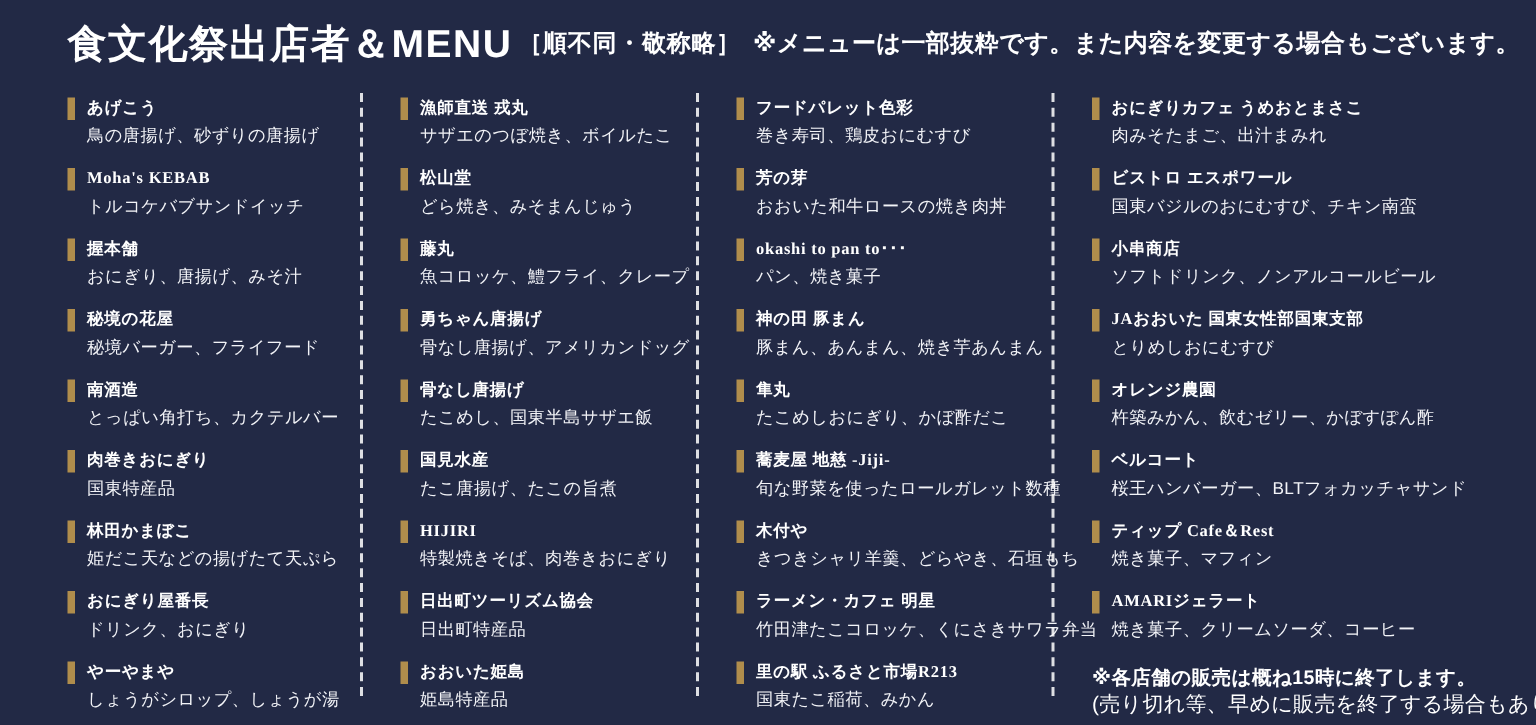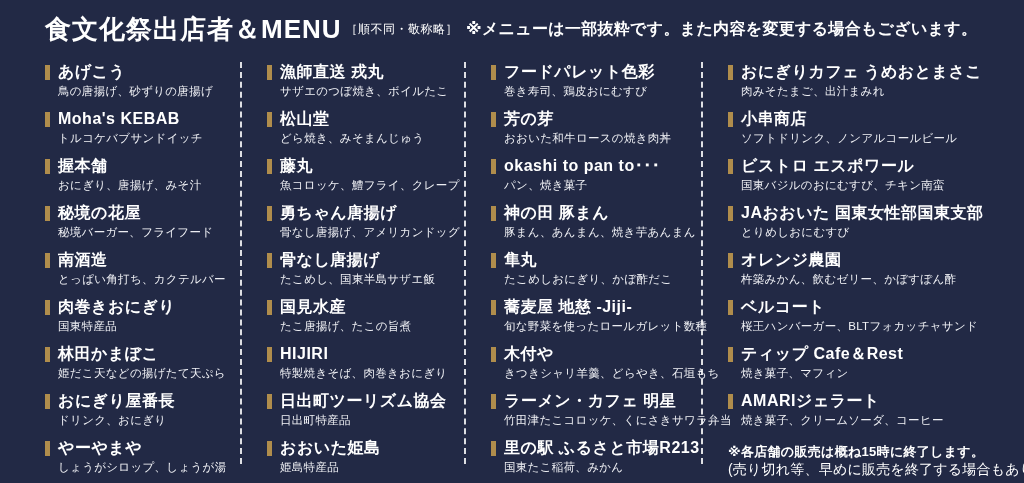--- a/index.html
+++ b/index.html
@@ -13,21 +13,21 @@
   .page { width: 1024px; height: 483px; padding: 10px 0 0 0; }
   .header {
     display: flex; align-items: center;
     padding-left: 45px; padding-top: 2px;
     white-space: nowrap;
   }
   .title {
     font-size: 26px; font-weight: bold; letter-spacing: 1px;
   }
   .subtitle {
-    font-size: 12px; font-weight: normal; margin-left: 4px; letter-spacing: 0.5px;
+    font-size: 16px; font-weight: bold; margin-left: 4px; letter-spacing: 0.5px;
   }
   .header-note {
     font-size: 16px; font-weight: bold; margin-left: 8px; letter-spacing: 0.3px;
   }
   .menu {
     display: flex; margin-top: 13px; padding-left: 45px;
   }
   .col { padding-top: 2px; }
   .col-0 { width: 195px; }
   .col-1 { width: 222px; padding-left: 25px; }
@@ -39,22 +39,22 @@
     margin-top: 2px;
     height: 402px;
   }
   .entry { margin-bottom: 11px; }
   .vname { display: flex; align-items: center; height: 20px; }
   .bar {
     display: inline-block; width: 5px; height: 15px;
     background: #b08d4c; margin-right: 8px; flex: 0 0 auto;
   }
   .nm {
-    font-size: 16px; font-weight: bold; letter-spacing: 0.5px;
-    white-space: nowrap; line-height: 20px;
+    font-size: 11px; font-weight: bold; letter-spacing: 0.5px;
+    white-space: nowrap; line-height: 20px; font-family: Liberation Serif, serif;
   }
   .vdesc {
     font-size: 11.5px; font-weight: normal; letter-spacing: 0.3px;
     margin-left: 13px; margin-top: 2px; line-height: 14px;
     white-space: nowrap; color: #f2f3f7;
   }
   .footnote { margin-top: 16px; margin-left: 0px; }
   .footnote-line1 {
     font-size: 13px; font-weight: bold; letter-spacing: 0.3px; line-height: 18px;
     white-space: nowrap;
@@ -285,30 +285,30 @@
           <div class="entry">
             <div class="vname">
               <span class="bar"></span>
               <span class="nm">おにぎりカフェ うめおとまさこ</span>
             </div>
             <div class="vdesc">肉みそたまご、出汁まみれ</div>
           </div>
           <div class="entry">
             <div class="vname">
               <span class="bar"></span>
+              <span class="nm">ビストロ エスポワール</span>
+            </div>
+            <div class="vdesc">国東バジルのおにむすび、チキン南蛮</div>
+          </div>
+          <div class="entry">
+            <div class="vname">
+              <span class="bar"></span>
               <span class="nm">小串商店</span>
             </div>
             <div class="vdesc">ソフトドリンク、ノンアルコールビール</div>
-          </div>
-          <div class="entry">
-            <div class="vname">
-              <span class="bar"></span>
-              <span class="nm">ビストロ エスポワール</span>
-            </div>
-            <div class="vdesc">国東バジルのおにむすび、チキン南蛮</div>
           </div>
           <div class="entry">
             <div class="vname">
               <span class="bar"></span>
               <span class="nm">JAおおいた 国東女性部国東支部</span>
             </div>
             <div class="vdesc">とりめしおにむすび</div>
           </div>
           <div class="entry">
             <div class="vname">

